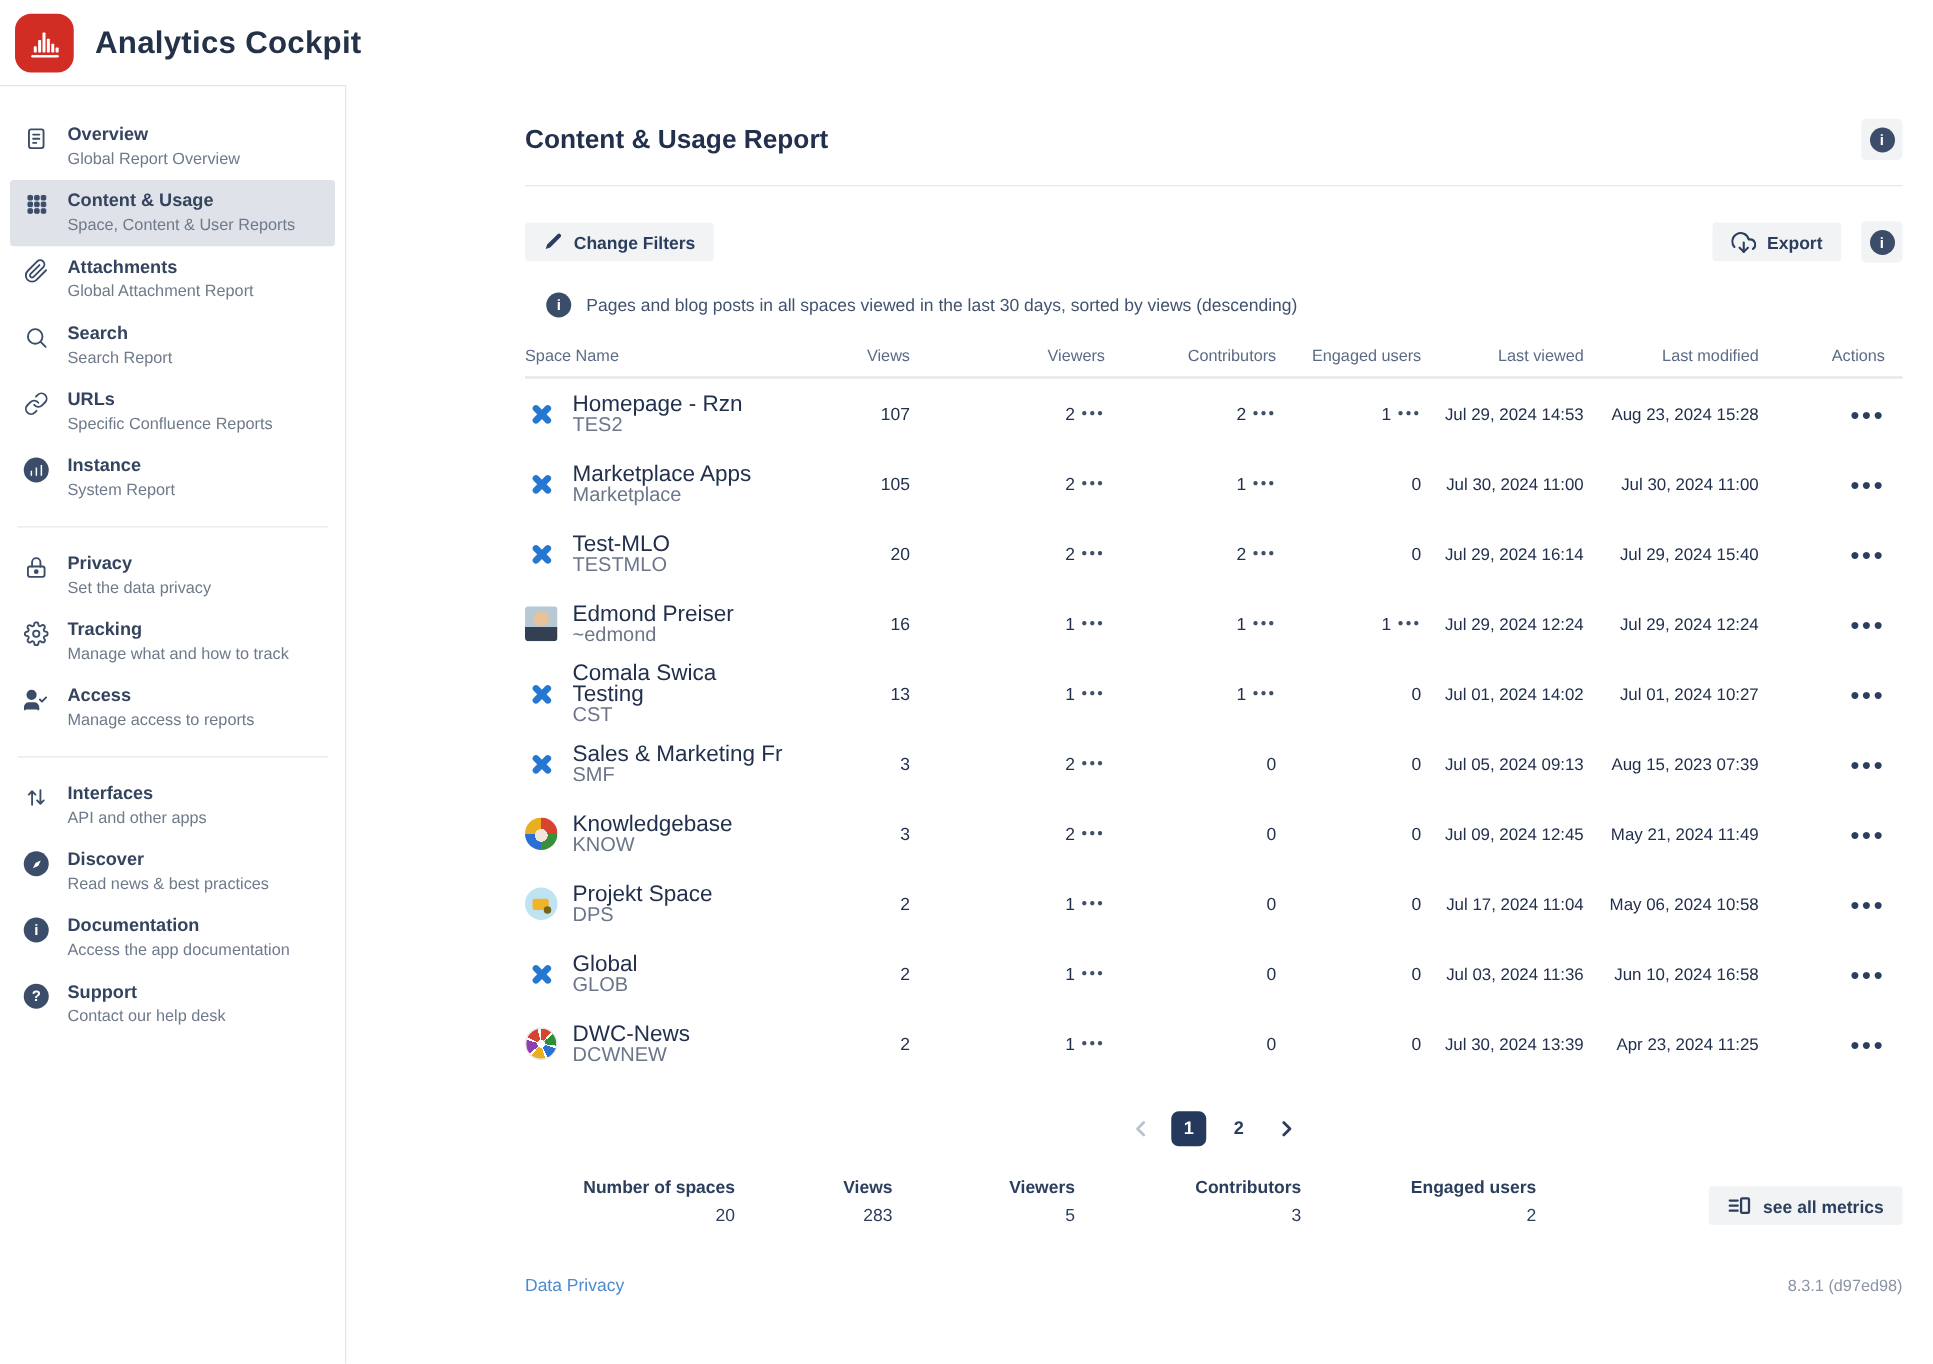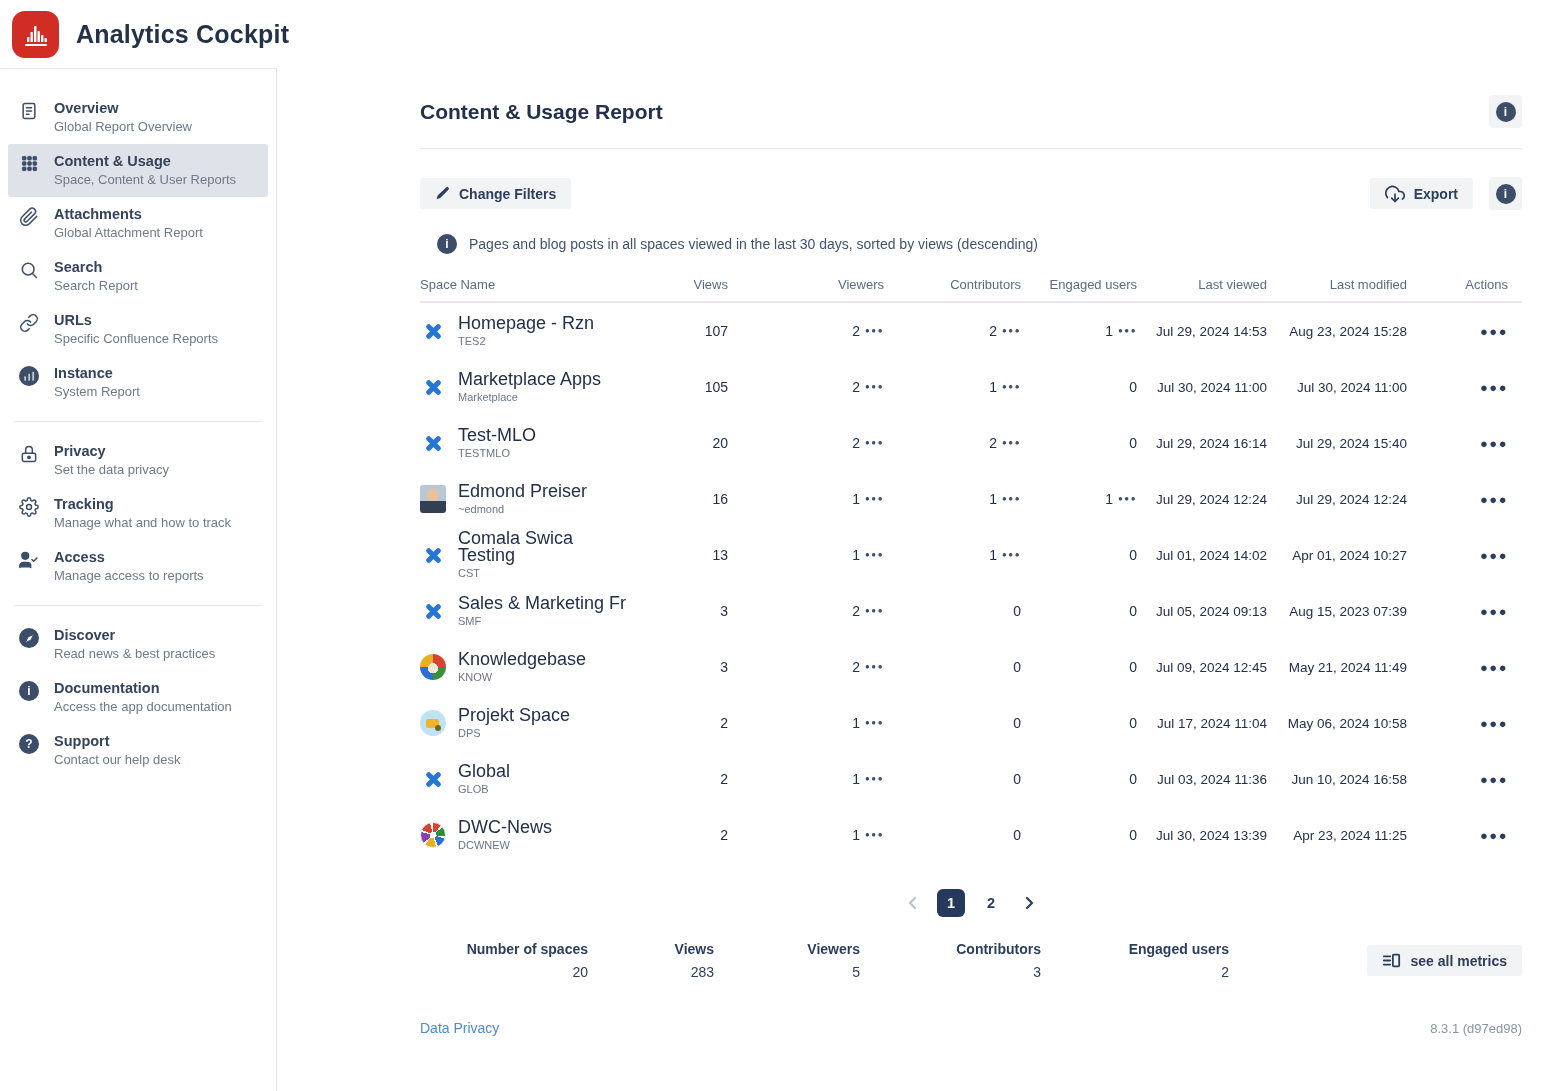--- a/index.html
+++ b/index.html
@@ -59,21 +59,21 @@
   .tgrid { display:grid; grid-template-columns:210px 98px 156px 137px 116px 130px 140px 115px; align-items:center; }
   .thead { padding-bottom:9px; border-bottom:2px solid #e7e8ec; }
   .th { font-size:13px; color:#5b6b85; text-align:right; cursor:pointer; }
   .th.left { text-align:left; }
   .th.pad-r, .cell.pad-r { padding-right:14px; }
   .trow { height:56px; }
   .cell { font-size:14px; color:#22304d; text-align:right; }
   .cell.date { font-size:13.5px; }
   .name-cell { display:flex; align-items:center; gap:12px; text-align:left; }
   .sname { font-size:18px; color:#22304d; text-decoration:none; cursor:pointer; display:block; line-height:17px; }
-  .skey { font-size:11px; color:#6b7689; display:block; margin-top:2px; line-height:14px; }
+  .skey { font-size:16px; color:#6b7689; display:block; margin-top:2px; line-height:14px; }
   .numwrap { display:inline-flex; align-items:center; gap:5px; }
   .dots { font-size:8px; letter-spacing:1.5px; color:#3e4f68; cursor:pointer; position:relative; top:-1px; }
   .row-menu { font-size:13px; letter-spacing:1.5px; color:#2c3e5d; font-weight:700; cursor:pointer; }
 
   
   .logo { width:26px; height:26px; flex:0 0 26px; display:flex; align-items:center; justify-content:center; }
   .logo.user-avatar { width:26px; height:28px; border-radius:3px;
      background:
        radial-gradient(circle at 50% 36%, #e9c29a 0 27%, rgba(0,0,0,0) 28%),
        linear-gradient(180deg,#b8c9d6 0 58%,#333f52 58% 100%); }
@@ -93,21 +93,21 @@
                       #e8b020 46% 61%, #fff 61% 64%, #8c3fb0 64% 79%, #fff 79% 82%, #d84330 82% 96%, #fff 96% 100%); }
 
   
   .pagination { margin-top:26px; display:flex; align-items:center; justify-content:center; gap:12px; }
   .page { min-width:28px; height:28px; display:inline-flex; align-items:center; justify-content:center;
           font-size:14.5px; font-weight:700; color:#2c3e5d; border-radius:6px; cursor:pointer; }
   .page.active { background:#24395c; color:#fff; }
   .pg-arrow { width:24px; height:24px; display:inline-flex; align-items:center; justify-content:center; cursor:pointer; }
 
   
-  .summary { margin-top:24px; display:flex; align-items:center; }
+  .summary { margin-top:24px; display:flex; align-items:flex-end; }
   .sum-cell { text-align:right; }
   .sum-cell:nth-child(1){ width:168px; } .sum-cell:nth-child(2){ width:126px; }
   .sum-cell:nth-child(3){ width:146px; } .sum-cell:nth-child(4){ width:181px; }
   .sum-cell:nth-child(5){ width:188px; }
   .sum-label { font-size:14px; font-weight:700; color:#2c3e5d; }
   .sum-value { font-size:14px; color:#2c3e5d; margin-top:7px; }
   .see-all { margin-left:auto; }
 
   
   .subfooter { margin-top:40px; display:flex; align-items:center; justify-content:space-between; }
@@ -248,20 +248,32 @@
             <circle cx="7.5" cy="7" r="4" fill="#3b4d68"></circle>
             <polyline points="15.5 11.5 17.5 13.5 21.5 9.5"></polyline>
           </svg>
         </span>
     <span class="side-text">
       <span class="side-title">Access</span>
       <span class="side-sub">Manage access to reports</span>
     </span>
   </div>
       <div class="side-divider"></div>
+      <div class="side-item">
+    <span class="icon-col">
+          <svg width="20" height="20" viewBox="0 0 24 24" fill="none" stroke="#3b4d68" stroke-width="1.8" stroke-linecap="round" stroke-linejoin="round">
+            <path d="M8 19V6M8 6L4.8 9.2M8 6l3.2 3.2"></path>
+            <path d="M16 5v13M16 18l-3.2-3.2M16 18l3.2-3.2"></path>
+          </svg>
+        </span>
+    <span class="side-text">
+      <span class="side-title">Interfaces</span>
+      <span class="side-sub">API and other apps</span>
+    </span>
+  </div>
       <div class="side-item">
     <span class="icon-col">
           <span class="cg">
             <svg width="11" height="11" viewBox="0 0 12 12">
               <path d="M1.5 10.5 L4.4 4.4 L10.5 1.5 L7.6 7.6 Z" fill="#fff"></path>
             </svg>
           </span>
         </span>
     <span class="side-text">
       <span class="side-title">Discover</span>
@@ -470,21 +482,21 @@
                 <span class="dots">●●●</span>
               </span></div>
     <div class="cell"><span class="numwrap">
                 <span>1</span>
                 <span class="dots">●●●</span>
               </span></div>
     <div class="cell"><span class="numwrap">
                 <span>0</span>
               </span></div>
     <div class="cell date">Jul 01, 2024 14:02</div>
-    <div class="cell date">Apr 01, 2024 10:27</div>
+    <div class="cell date">Jul 01, 2024 10:27</div>
     <div class="cell pad-r"><span class="row-menu">●●●</span></div>
   </div>
           <div class="tgrid trow">
     <div class="cell name-cell">
       <span class="logo confluence-logo-icon">
                 <svg width="19" height="19" viewBox="0 0 18 18" fill="none" stroke="#2478d4" stroke-width="5" stroke-linecap="round">
                   <path d="M4.5 4.5 L13.5 13.5 M13.5 4.5 L4.5 13.5"></path>
                 </svg>
               </span>
       <span>

